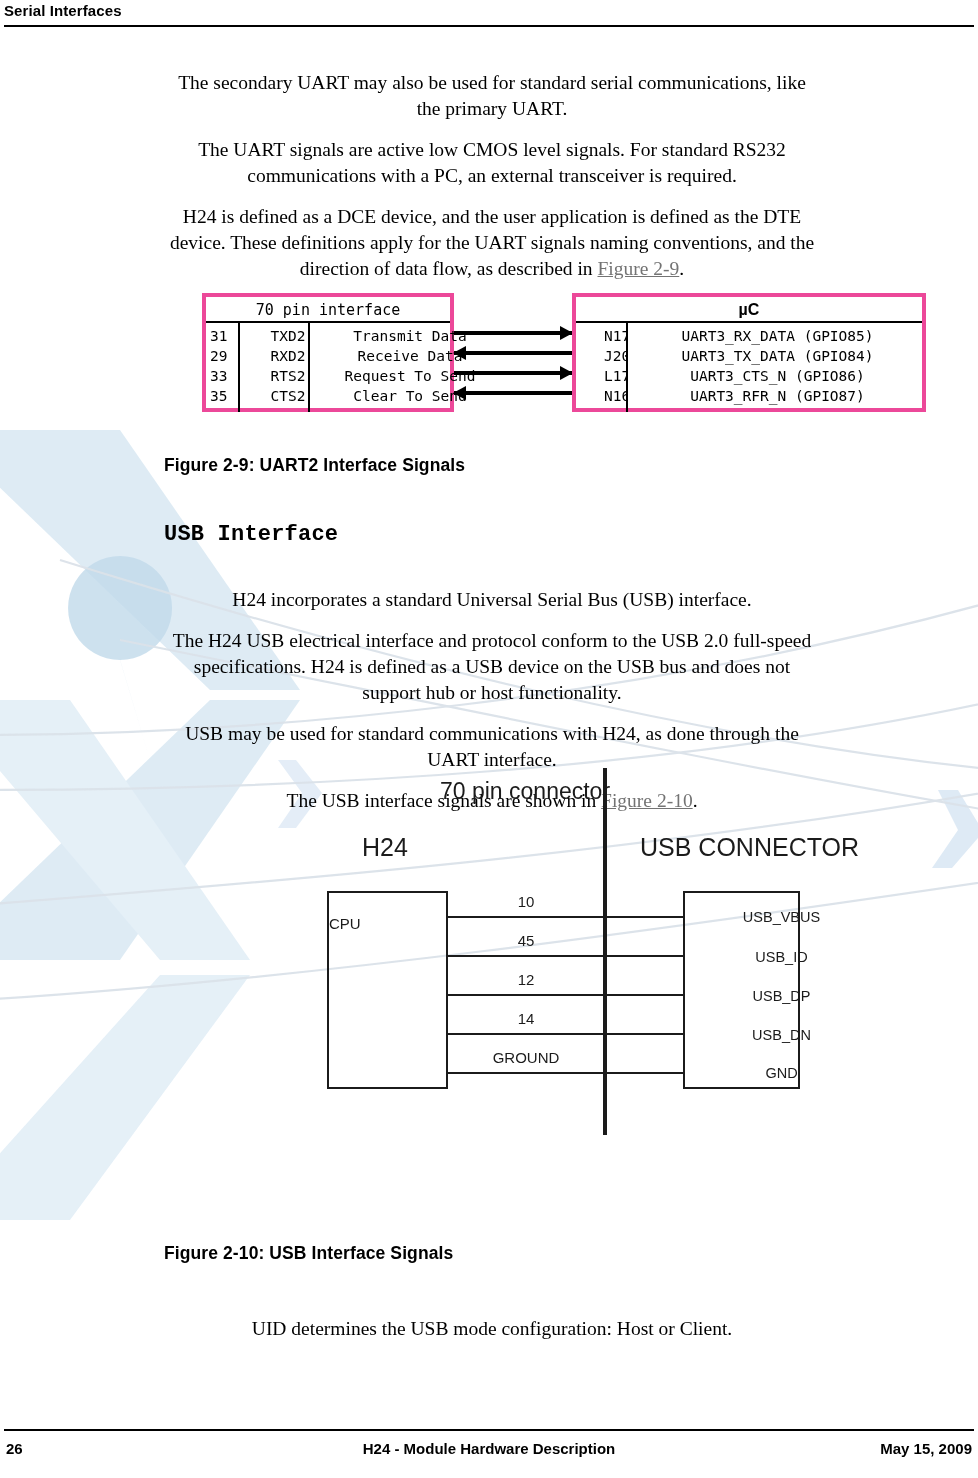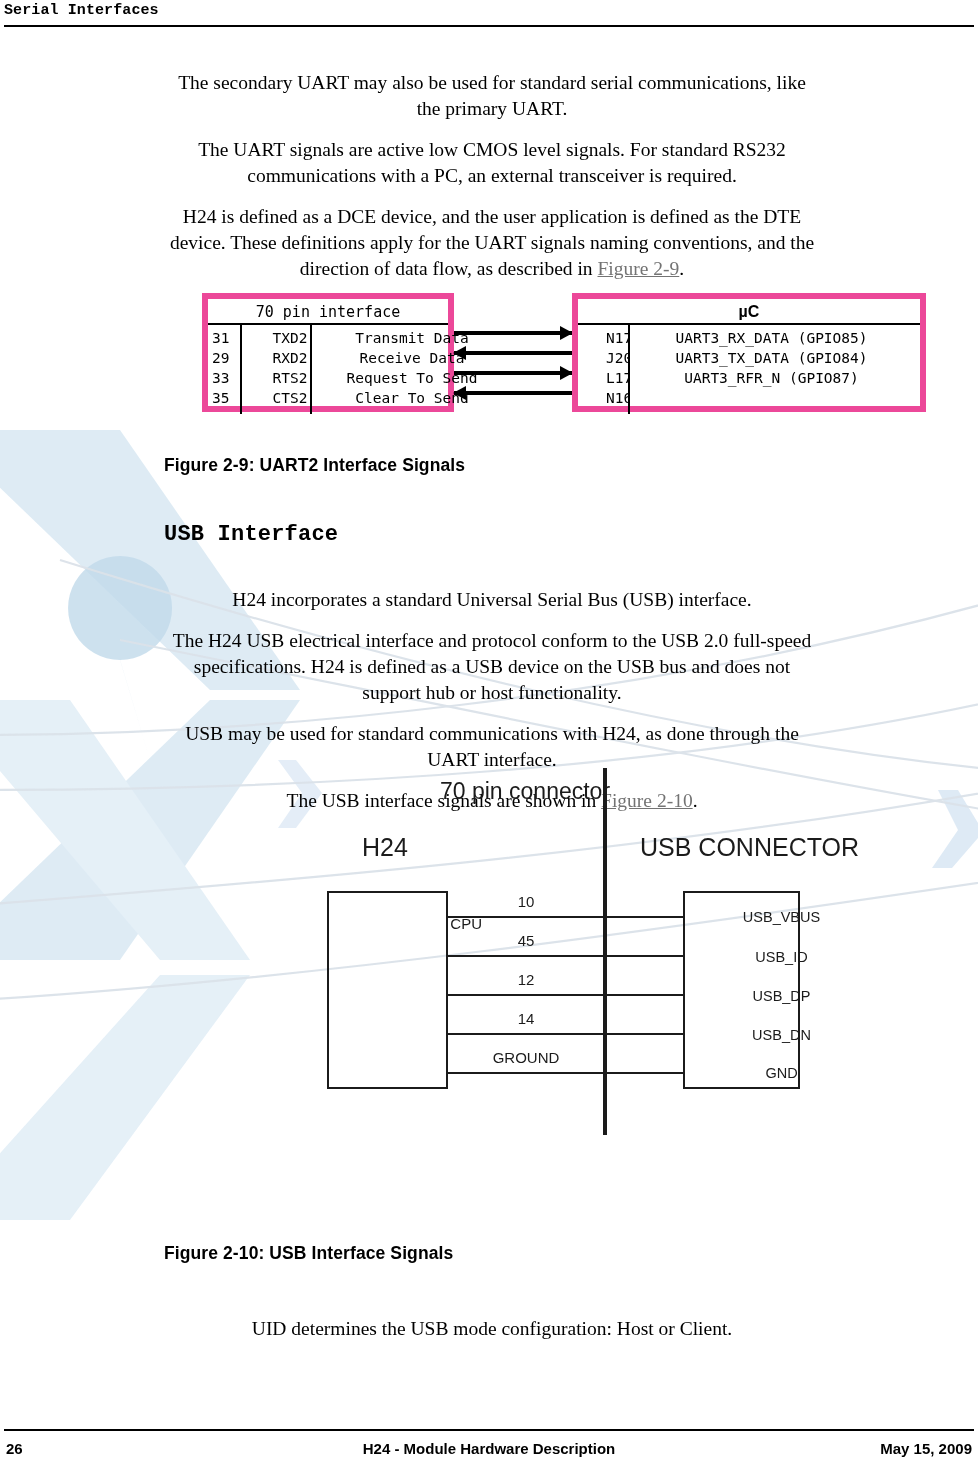--- a/index.html
+++ b/index.html
@@ -28,21 +28,21 @@
   
   .page-header {
     position: absolute;
     left: 0; top: 0;
     width: 978px;
     z-index: 2;
   }
   .page-header-title {
     position: absolute;
     left: 4px; top: 2px;
-    font-family: Liberation Mono, monospace;
+    font-family: Liberation Sans, sans-serif;
     font-weight: bold;
     font-size: 15px;
     letter-spacing: .1px;
     white-space: nowrap;
   }
   .rule {
     position: absolute;
     left: 4px;
     width: 970px;
     height: 2px;
@@ -106,21 +106,21 @@
     left: 202px;
     top: 293px;
     width: 724px;
     height: 119px;
     z-index: 2;
     font-family: "DejaVu Sans Mono", monospace;
   }
   .uart-box {
     position: absolute;
     top: 0;
-    border: 6px solid #ec4899;
+    border: 4px solid #ec4899;
     background: #fff;
     box-sizing: border-box;
   }
   #uart-left-box  { left: 0;   width: 252px; height: 119px; }
   #uart-right-box { left: 370px; width: 354px; height: 119px; }
 
   .uart-title {
     height: 26px;
     line-height: 26px;
     text-align: center;
@@ -153,21 +153,21 @@
   #uart-left-box .uart-col-name {
     left: 34px; width: 70px;
     border-right: 2px solid #000;
   }
   .uart-col-desc {
     position: absolute;
     top: 0; height: 89px;
     box-sizing: border-box;
   }
   #uart-left-box .uart-col-desc { left: 104px; width: 172px; }
-  #uart-right-box .uart-col-desc { left: 56px; width: 247px; }
+  #uart-right-box .uart-col-desc { left: 64px; width: 247px; }
 
   .cell {
     height: 20px;
     line-height: 20px;
     font-size: 14.5px;
     white-space: nowrap;
     overflow: hidden;
   }
   .cell.pin  { text-align: left; padding-left: 4px; }
   .cell.mid  { text-align: center; padding-left: 28px; }
@@ -242,24 +242,23 @@
     left: 27px; top: 126px;
     width: 121px; height: 198px;
     border: 2px solid #1b1b1b;
     box-sizing: border-box;
     background: transparent;
   }
   #usb-cpu-label {
     position: absolute;
     left: 0; top: 22px;
     width: 117px;
-    text-align: right;
+    text-align: left;
     font-size: 15px;
     color: #1b1b1b;
-    margin-left: 36px;
   }
   #usb-conn-box {
     position: absolute;
     left: 383px; top: 126px;
     width: 117px; height: 198px;
     border: 2px solid #1b1b1b;
     box-sizing: border-box;
     background: transparent;
   }
   .usb-conn-label {
@@ -408,20 +407,21 @@
         <div class="pad"></div>
         <div class="cell mid">N17</div>
         <div class="cell mid">J20</div>
         <div class="cell mid">L17</div>
         <div class="cell mid">N16</div>
       </div>
       <div class="uart-col-desc">
         <div class="pad"></div>
         <div class="cell mid">UART3_RX_DATA (GPIO85)</div>
         <div class="cell mid">UART3_TX_DATA (GPIO84)</div>
+        <div class="cell mid">UART3_CTS_N (GPIO86)</div>
         <div class="cell mid">UART3_RFR_N (GPIO87)</div>
       </div>
     </div>
   </div>
 </div>
 
 <div id="figure-usb">
 
   <div id="usb-heading-70pin">70 pin connector</div>
   <div id="usb-heading-h24">H24</div>

